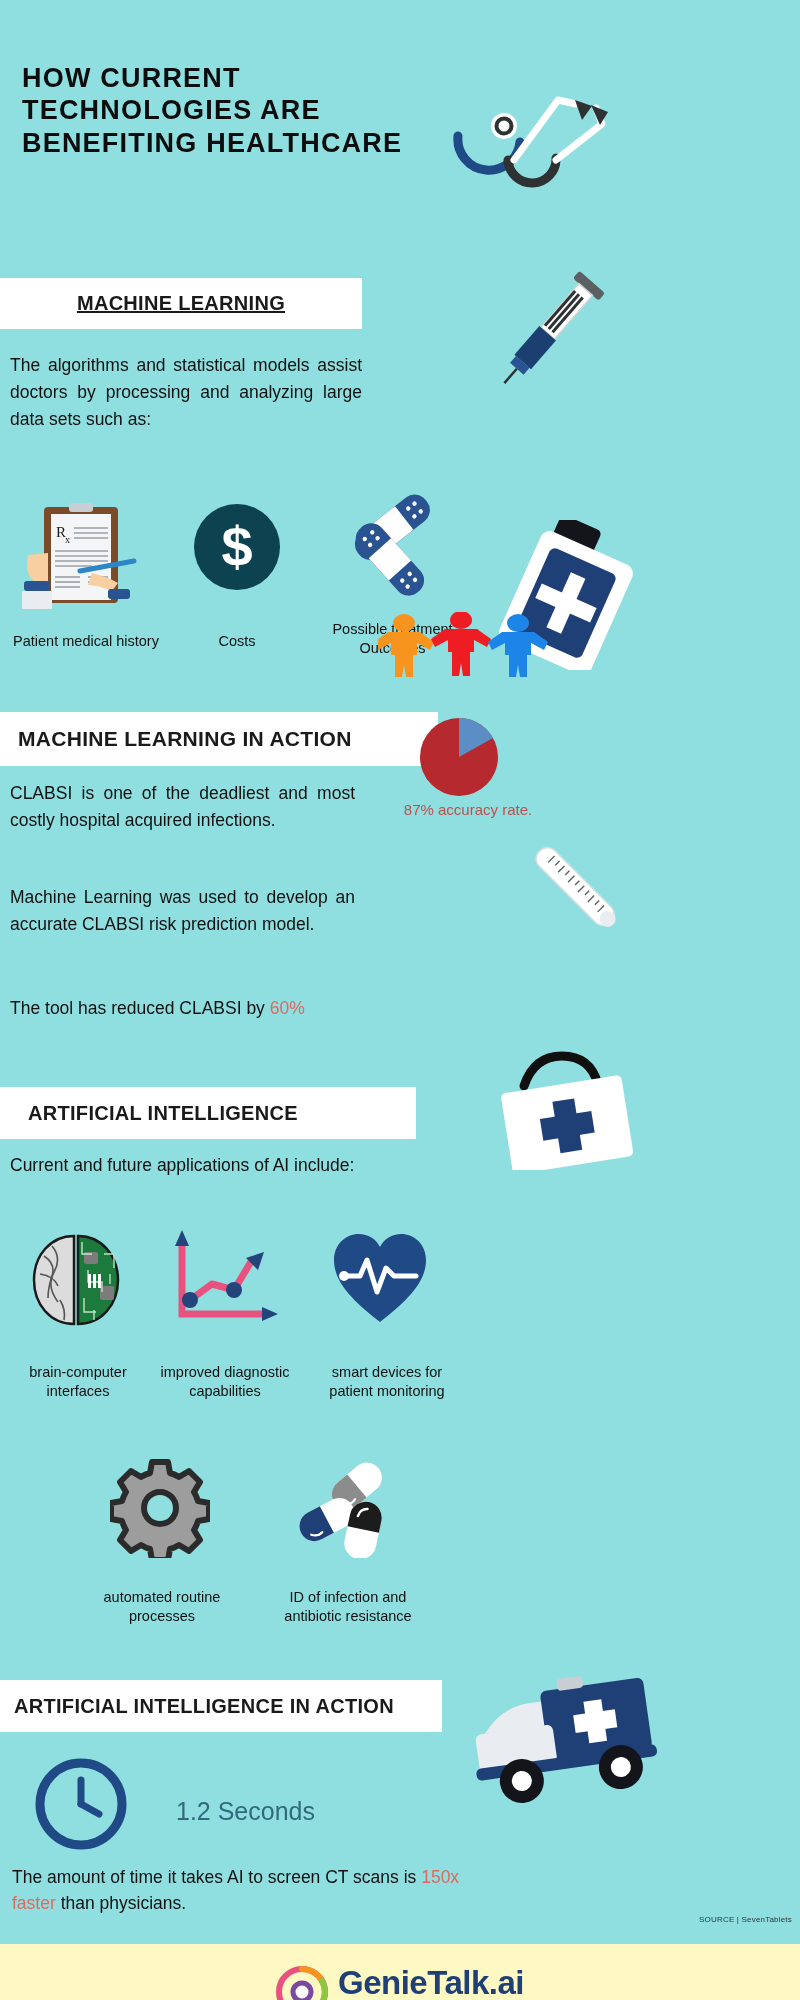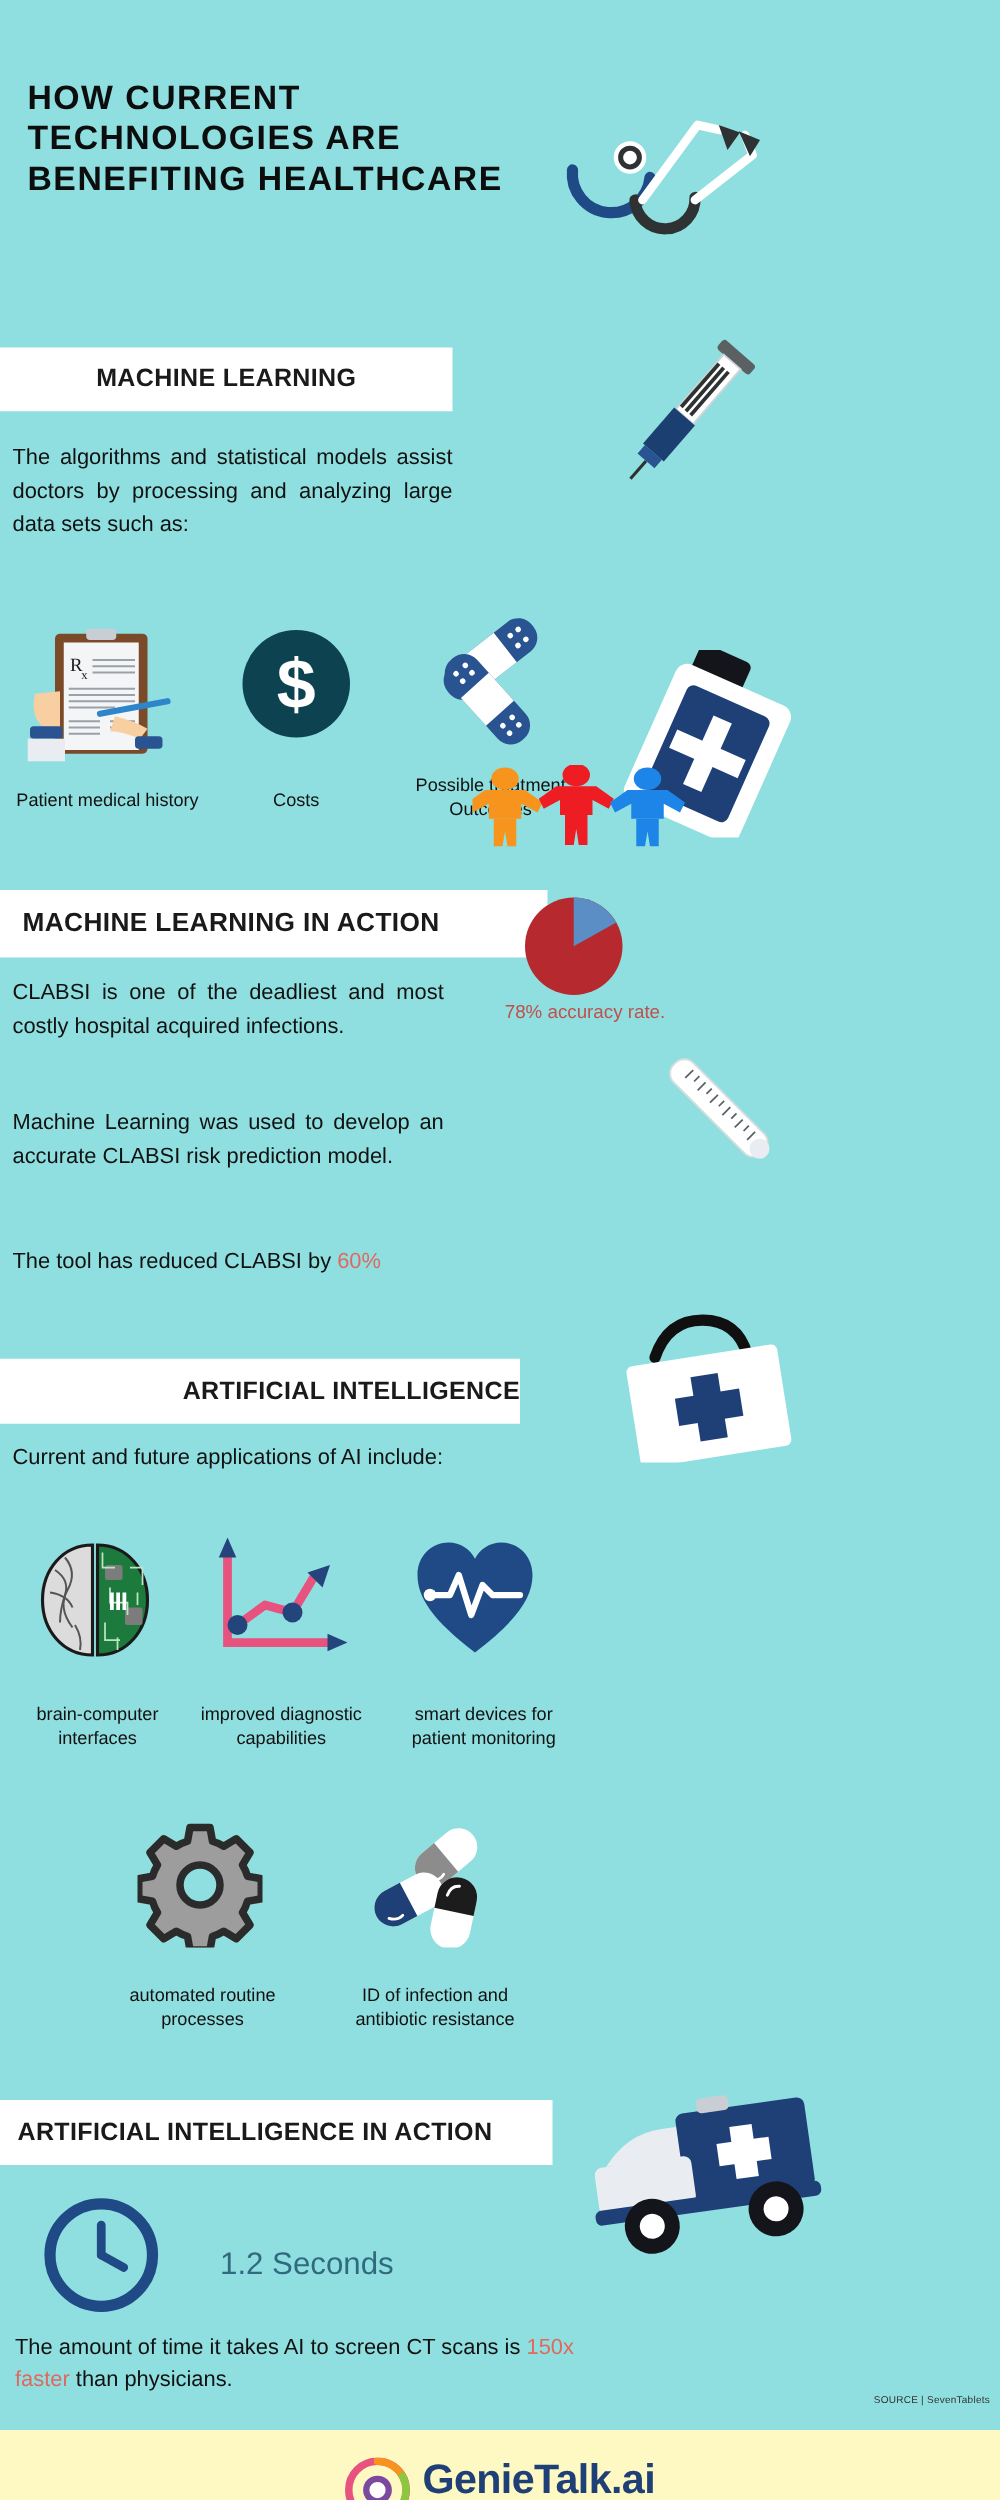--- a/index.html
+++ b/index.html
@@ -17,23 +17,23 @@
     font-size:27px;font-weight:bold;letter-spacing:1.2px;
     line-height:1.2;color:#0d0d0d;
   }
 
   
   .banner{
     position:absolute;background:#ffffff;
     display:flex;align-items:center;
     font-weight:bold;color:#1a1a1a;letter-spacing:.3px;
   }
-  #banner-ml{left:0;top:238px;width:362px;height:51px;justify-content:center;font-size:20px;}
+  #banner-ml{left:0;top:238px;width:362px;height:51px;justify-content:center;font-size:20px;text-decoration:underline;}
   #banner-mlia{left:0;top:672px;width:420px;height:54px;padding-left:18px;font-size:21px;}
-  #banner-ai{left:0;top:1047px;width:388px;height:52px;padding-left:28px;font-size:20px;justify-content:flex-end;}
+  #banner-ai{left:0;top:1047px;width:388px;height:52px;padding-left:28px;font-size:20px;}
   #banner-aiia{left:0;top:1640px;width:428px;height:52px;padding-left:14px;font-size:20px;}
 
   
   .para{
     position:absolute;color:#111;font-size:17.5px;line-height:1.53;
     text-align:justify;
   }
   #ml-para{left:10px;top:312px;width:352px;}
   #mlia-p1{left:10px;top:740px;width:345px;}
   #mlia-p2{left:10px;top:844px;width:345px;}
@@ -208,21 +208,21 @@
       <ellipse cx="140" cy="11" rx="11" ry="9"></ellipse>
       <path d="M140 20 l16 0 14 10 -4 8 -13 -7 0 12 -26 0 0 -12 -13 7 -4 -8 14 -10 z"></path>
       <path d="M131 43 l0 22 7 0 2 -12 2 12 7 0 0 -22 z"></path>
     </g>
   </svg>
 
   <svg class="abs" style="left:418px;top:676px;" width="82" height="82" viewBox="0 0 82 82">
     <circle cx="41" cy="41" r="39" fill="#b5292f"></circle>
     <path d="M41 41 L41 2 A39 39 0 0 1 75 22 Z" fill="#5b8ec4"></path>
   </svg>
-  <div class="cap cap-red" style="left:368px;top:760px;width:200px;">78% accuracy rate.</div>
+  <div class="cap cap-red" style="left:368px;top:760px;width:200px;">87% accuracy rate.</div>
 
   <svg class="abs" style="left:498px;top:790px;" width="140" height="110" viewBox="0 0 140 110">
     <g transform="rotate(45 70 55)">
       <rect x="26" y="40" width="100" height="22" rx="10" fill="#ffffff" stroke="#d8dde1" stroke-width="1.5"></rect>
       <g stroke="#5a6065" stroke-width="1.4">
         <line x1="40" y1="44" x2="40" y2="53"></line>
           <line x1="47" y1="44" x2="47" y2="50"></line>
         <line x1="54" y1="44" x2="54" y2="53"></line>
           <line x1="61" y1="44" x2="61" y2="50"></line>
         <line x1="68" y1="44" x2="68" y2="53"></line>

